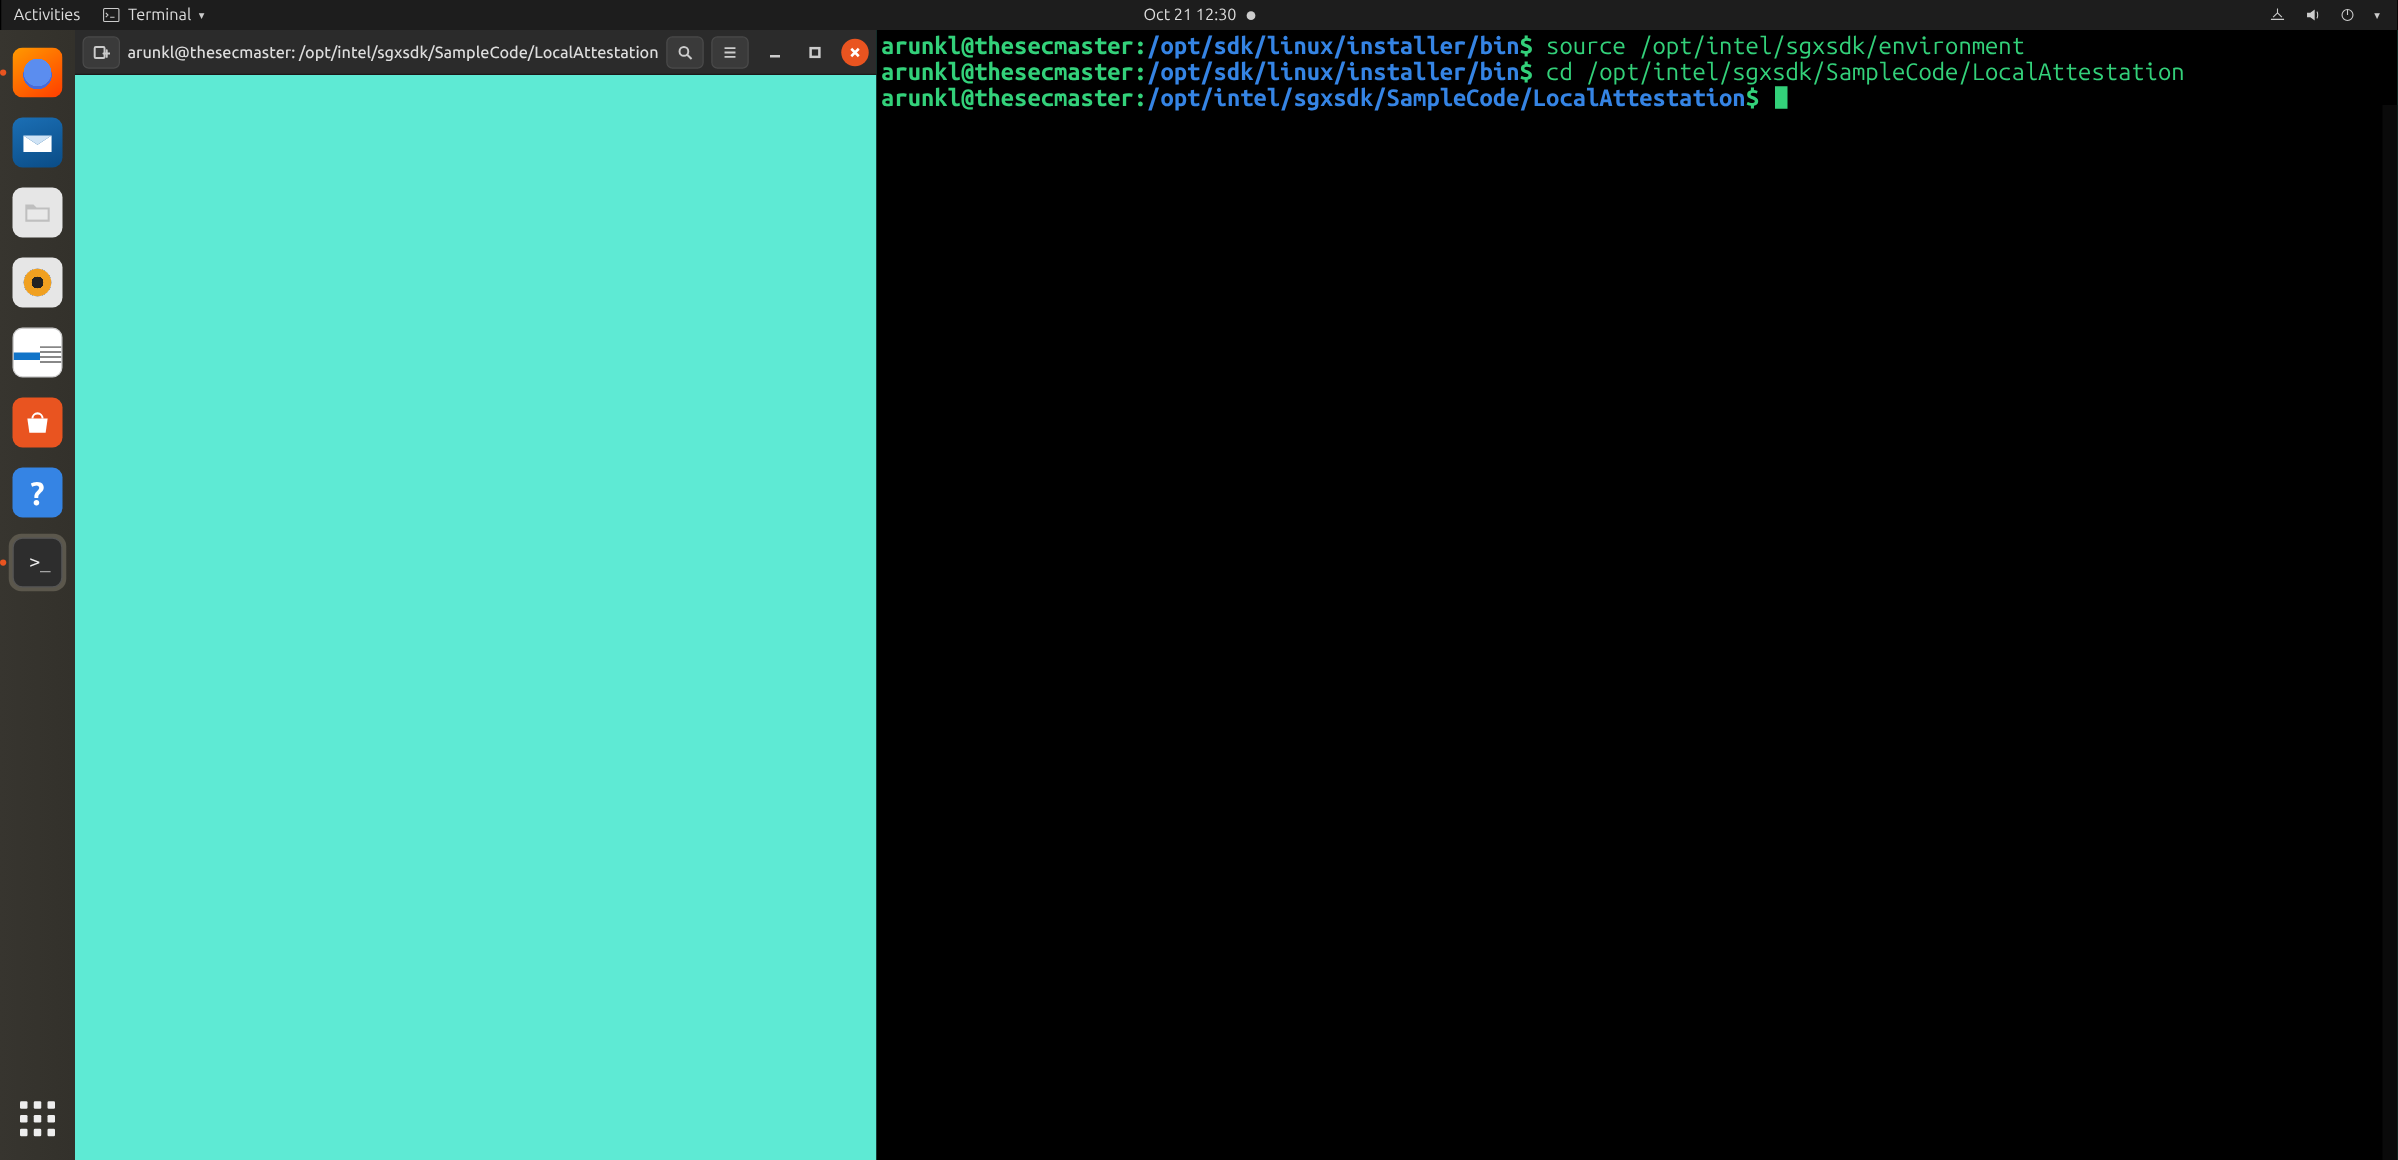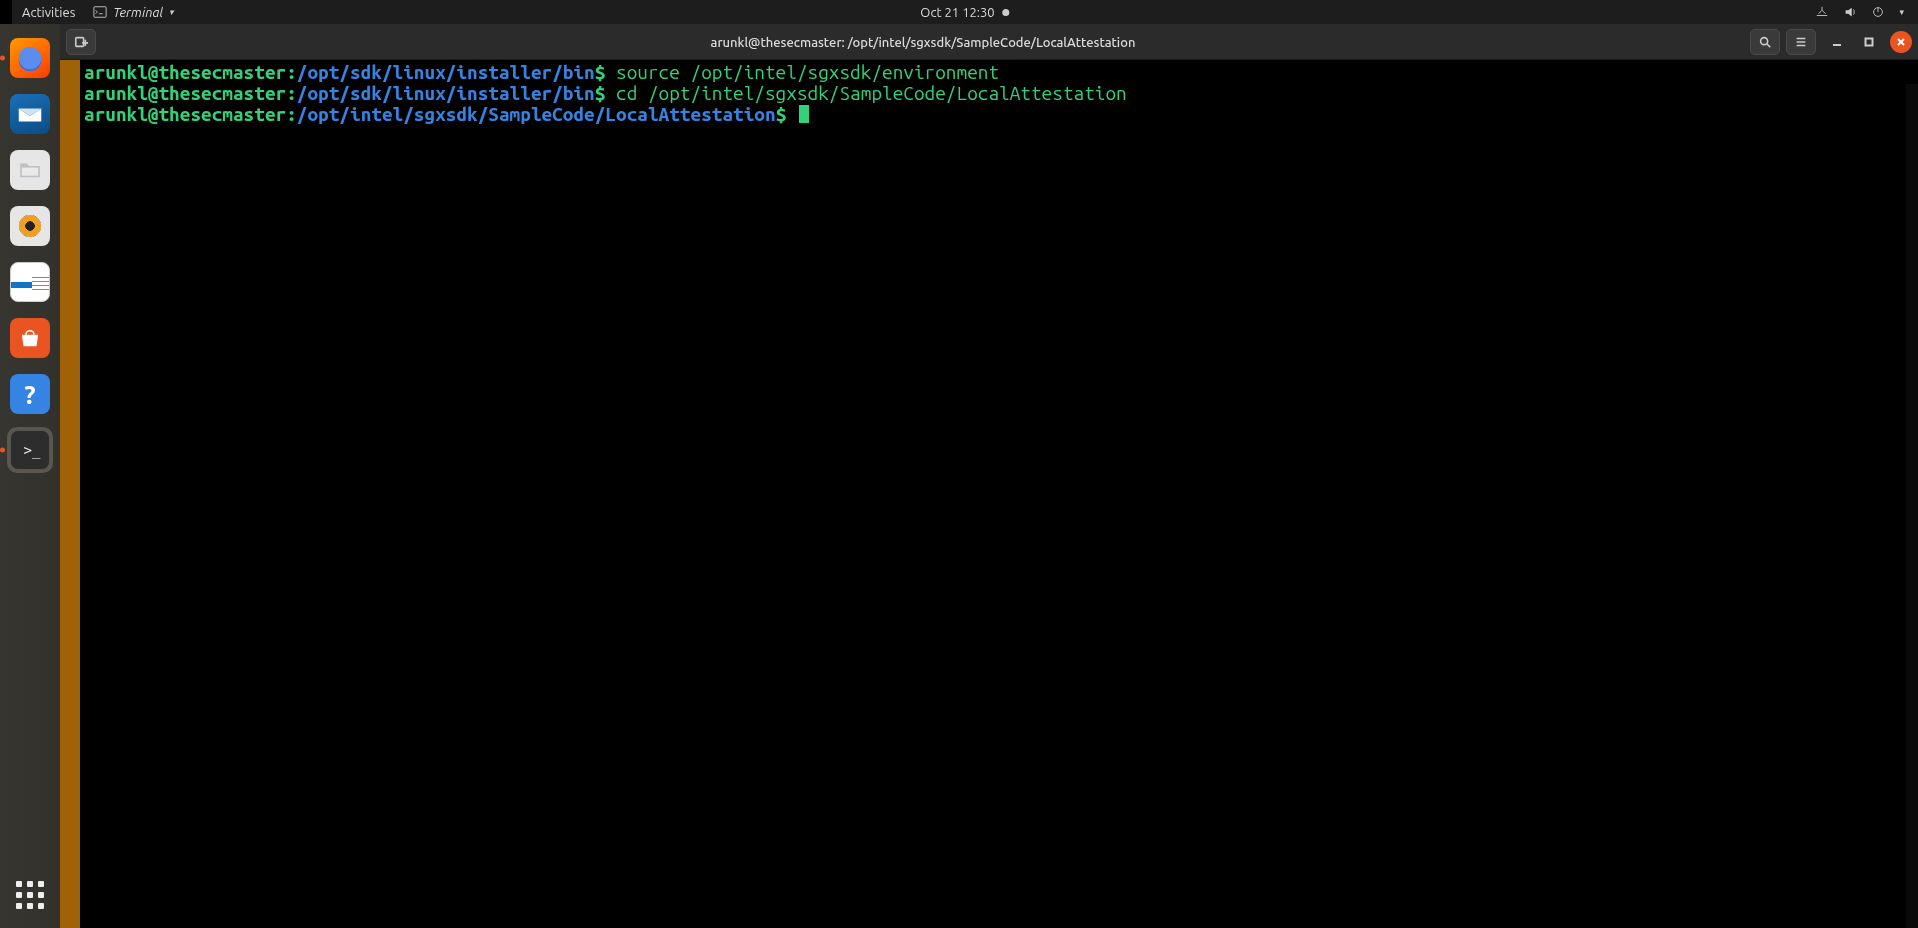--- a/index.html
+++ b/index.html
@@ -1,27 +1,27 @@
 <!DOCTYPE html>
 <html><head>
 <meta charset="utf-8">
 <style>
   * { margin: 0; padding: 0; box-sizing: border-box; }
   html, body { width: 1918px; height: 928px; overflow: hidden; font-family: Ubuntu, "Segoe UI", sans-serif; background: #000; }
   body { transform-origin: top left; }
 
   
   .top-panel {
-    position: absolute; top: 0; left: 12px; right: 0; height: 24px;
+    position: absolute; top: 0; left: 1px; right: 0; height: 24px;
     background: #1d1d1d; color: #ddd; display: flex; align-items: center;
     font-size: 13px; z-index: 10;
   }
   .top-panel .left { display: flex; align-items: center; gap: 18px; padding-left: 10px; }
   .top-panel .activities { cursor: pointer; }
-  .top-panel .app-menu { display: flex; align-items: center; gap: 6px; cursor: pointer; font-style: italic; }
+  .top-panel .app-menu { display: flex; align-items: center; gap: 6px; cursor: pointer; }
   .top-panel .app-menu svg { width: 14px; height: 14px; }
   .top-panel .center { position: absolute; left: 50%; transform: translateX(-50%); display: flex; align-items: center; gap: 8px; }
   .top-panel .center .dot { width: 7px; height: 7px; border-radius: 50%; background: #ccc; display: inline-block; }
   .top-panel .right { margin-left: auto; display: flex; align-items: center; gap: 14px; padding-right: 14px; }
   .top-panel .right svg { width: 14px; height: 14px; fill: #ccc; }
   .tri-down { font-size: 9px; color: #ccc; }
 
   
   .dock {
     position: absolute; top: 24px; left: 0; bottom: 0; width: 60px;
@@ -43,21 +43,21 @@
   .dock .apps-grid {
     width: 46px; height: 46px; margin-bottom: 10px;
     display: grid; grid-template-columns: repeat(3, 6px); grid-template-rows: repeat(3, 6px);
     gap: 5px; align-content: center; justify-content: center; cursor: pointer;
   }
   .dock .apps-grid span { width: 6px; height: 6px; background: #eee; border-radius: 1px; }
 
   
   .window {
     position: absolute; top: 24px; left: 60px; right: 0; bottom: 0;
-    background: #a16207; display: flex; flex-direction: column; justify-content: flex-end;
+    background: #5eead4; display: flex; flex-direction: row; justify-content: flex-end;
   }
   .titlebar {
     height: 36px; background: #2b2b2b; border-bottom: 1px solid #1a1a1a;
     display: flex; align-items: center; color: #ddd; font-size: 13px;
     padding: 0 6px; gap: 6px;
   }
   .titlebar .tb-btn {
     width: 30px; height: 26px; border-radius: 5px; background: #3a3a3a;
     display: flex; align-items: center; justify-content: center; cursor: pointer;
     border: 1px solid #4a4a4a;
@@ -73,21 +73,20 @@
   .titlebar .win-close { background: #e95420; }
   .titlebar .win-close svg { stroke: #fff; stroke-width: 2; }
   .titlebar .win-min svg, .titlebar .win-max svg { stroke: #ccc; stroke-width: 2; fill: none; }
 
   
   .term {
     flex: 1; background: #000; padding: 2px 4px;
     font-family: "Ubuntu Mono", "DejaVu Sans Mono", Menlo, Consolas, monospace;
     font-size: 19px; line-height: 21px; color: #ccc; white-space: pre;
     overflow: hidden;
-    margin-left: 20px;
   }
   .p-user { color: #33d17a; font-weight: bold; }
   .p-path { color: #3584e4; font-weight: bold; }
   .p-cmd  { color: #33d17a; }
   .cursor {
     display: inline-block; width: 10px; height: 18px;
     background: #33d17a; vertical-align: -2px; margin-left: 2px;
   }
 
   

